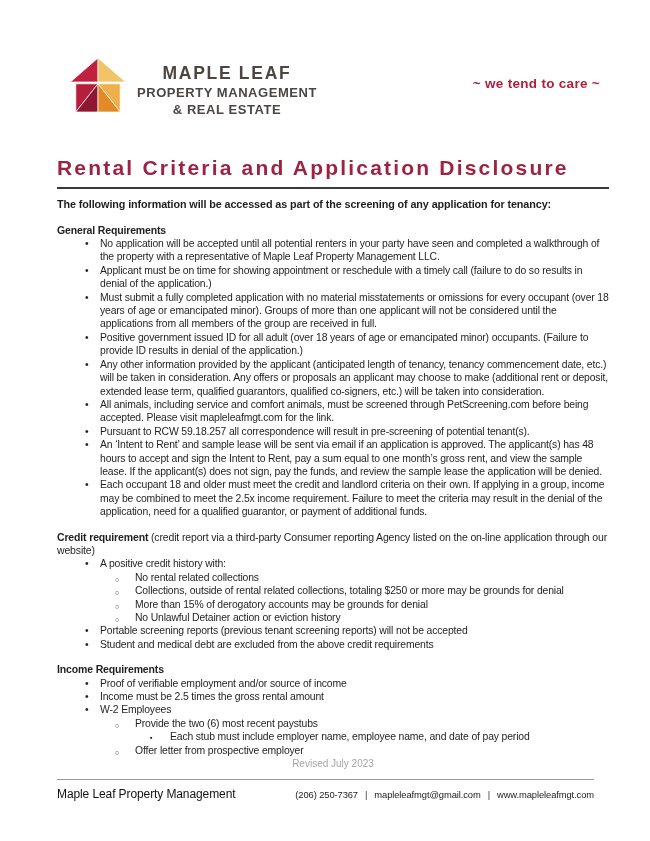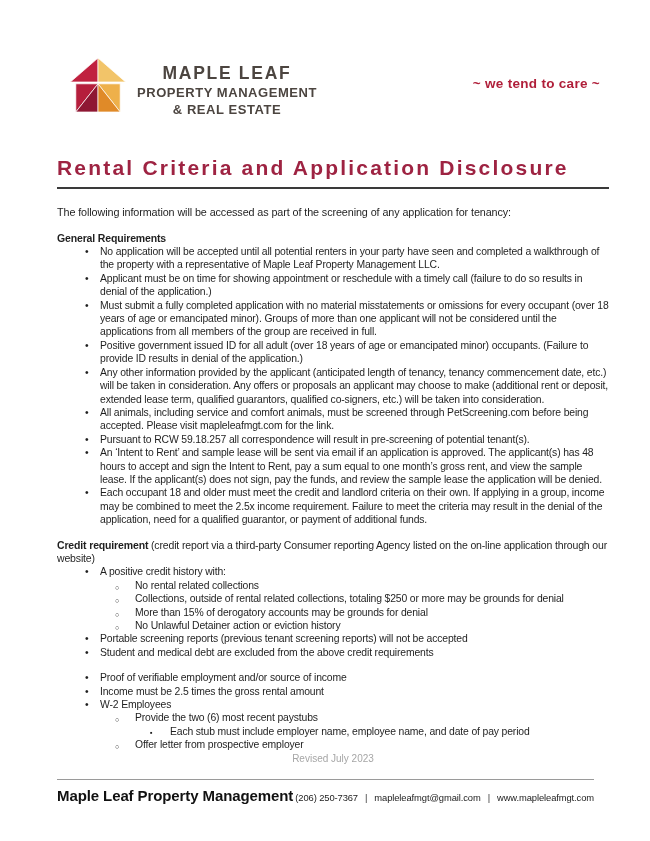--- a/index.html
+++ b/index.html
@@ -24,21 +24,21 @@
   }
 
   
   .content { position:absolute; top:156px; left:57px; right:41px; }
   .title {
     color:#9e2342; font-size:21px; font-weight:bold;
     letter-spacing:2.2px; line-height:1.15; white-space:nowrap;
   }
   .rule { border:none; border-top:2px solid #3a3a3a; margin:7px 0 0 0; }
   .intro {
-    margin-top:17px; font-weight:normal; font-size:10.8px;
+    margin-top:9px; font-weight:bold; font-size:10.8px;
     letter-spacing:-0.1px; line-height:13.5px;
   }
   section { margin-top:12px; }
   .sec-h { font-size:10.5px; line-height:13.4px; letter-spacing:-0.15px; }
   .sec-h b { font-weight:bold; }
 
   ul { list-style:none; margin:0; padding:0;
        font-size:10.4px; line-height:13.4px; letter-spacing:-0.15px; }
   ul.l0 > li { padding-left:28px; }
   ul.l1 > li { padding-left:30px; }
@@ -54,21 +54,21 @@
   .t { flex:1; }
 
   .revised { text-align:center; color:#a6a6a6; font-size:10px; margin-top:1px; }
 
   
   .footer {
     position:absolute; left:57px; right:56px; top:779px;
     border-top:1px solid #9a9a9a; padding-top:7px;
     display:flex; justify-content:space-between; align-items:baseline;
   }
-  .f-left  { font-weight:bold; font-size:15px; color:#111; letter-spacing:-0.1px; }
+  .f-left  { font-weight:normal; font-size:12px; color:#111; letter-spacing:-0.1px; }
   .f-right { font-size:9.4px; color:#222; letter-spacing:-0.1px; }
   .f-right .sep { margin:0 7px; color:#333; }
 </style>
 </head>
 <body>
 
 <div class="page">
 
   <div class="header">
     <div class="logo-wrap">
@@ -197,20 +197,21 @@
             </li>
             <li>
               <div class="row">
                 <span class="b g0">•</span>
                 <span class="t">Student and medical debt are excluded from the above credit requirements</span>
               </div>
             </li>
           </ul>
         </section>
         <section>
+          <div class="sec-h"><b>Income Requirements</b></div>
           <ul class="l0">
             <li>
               <div class="row">
                 <span class="b g0">•</span>
                 <span class="t">Proof of verifiable employment and/or source of income</span>
               </div>
             </li>
             <li>
               <div class="row">
                 <span class="b g0">•</span>

